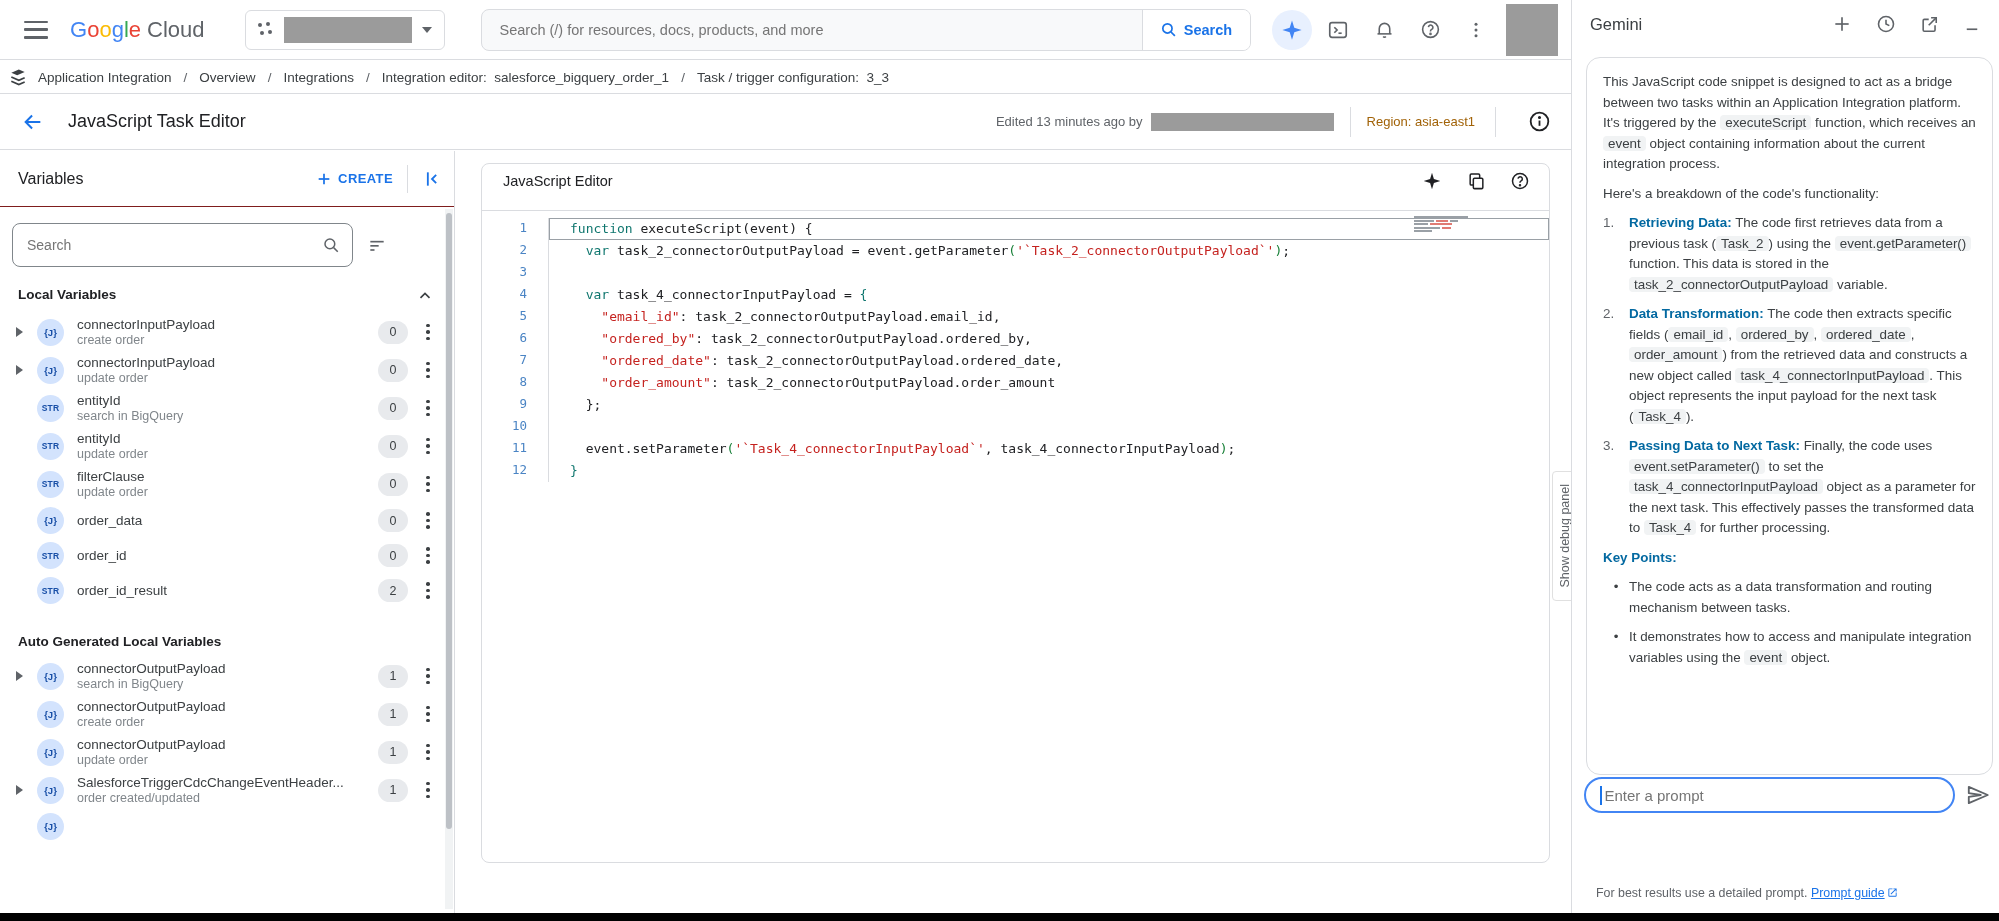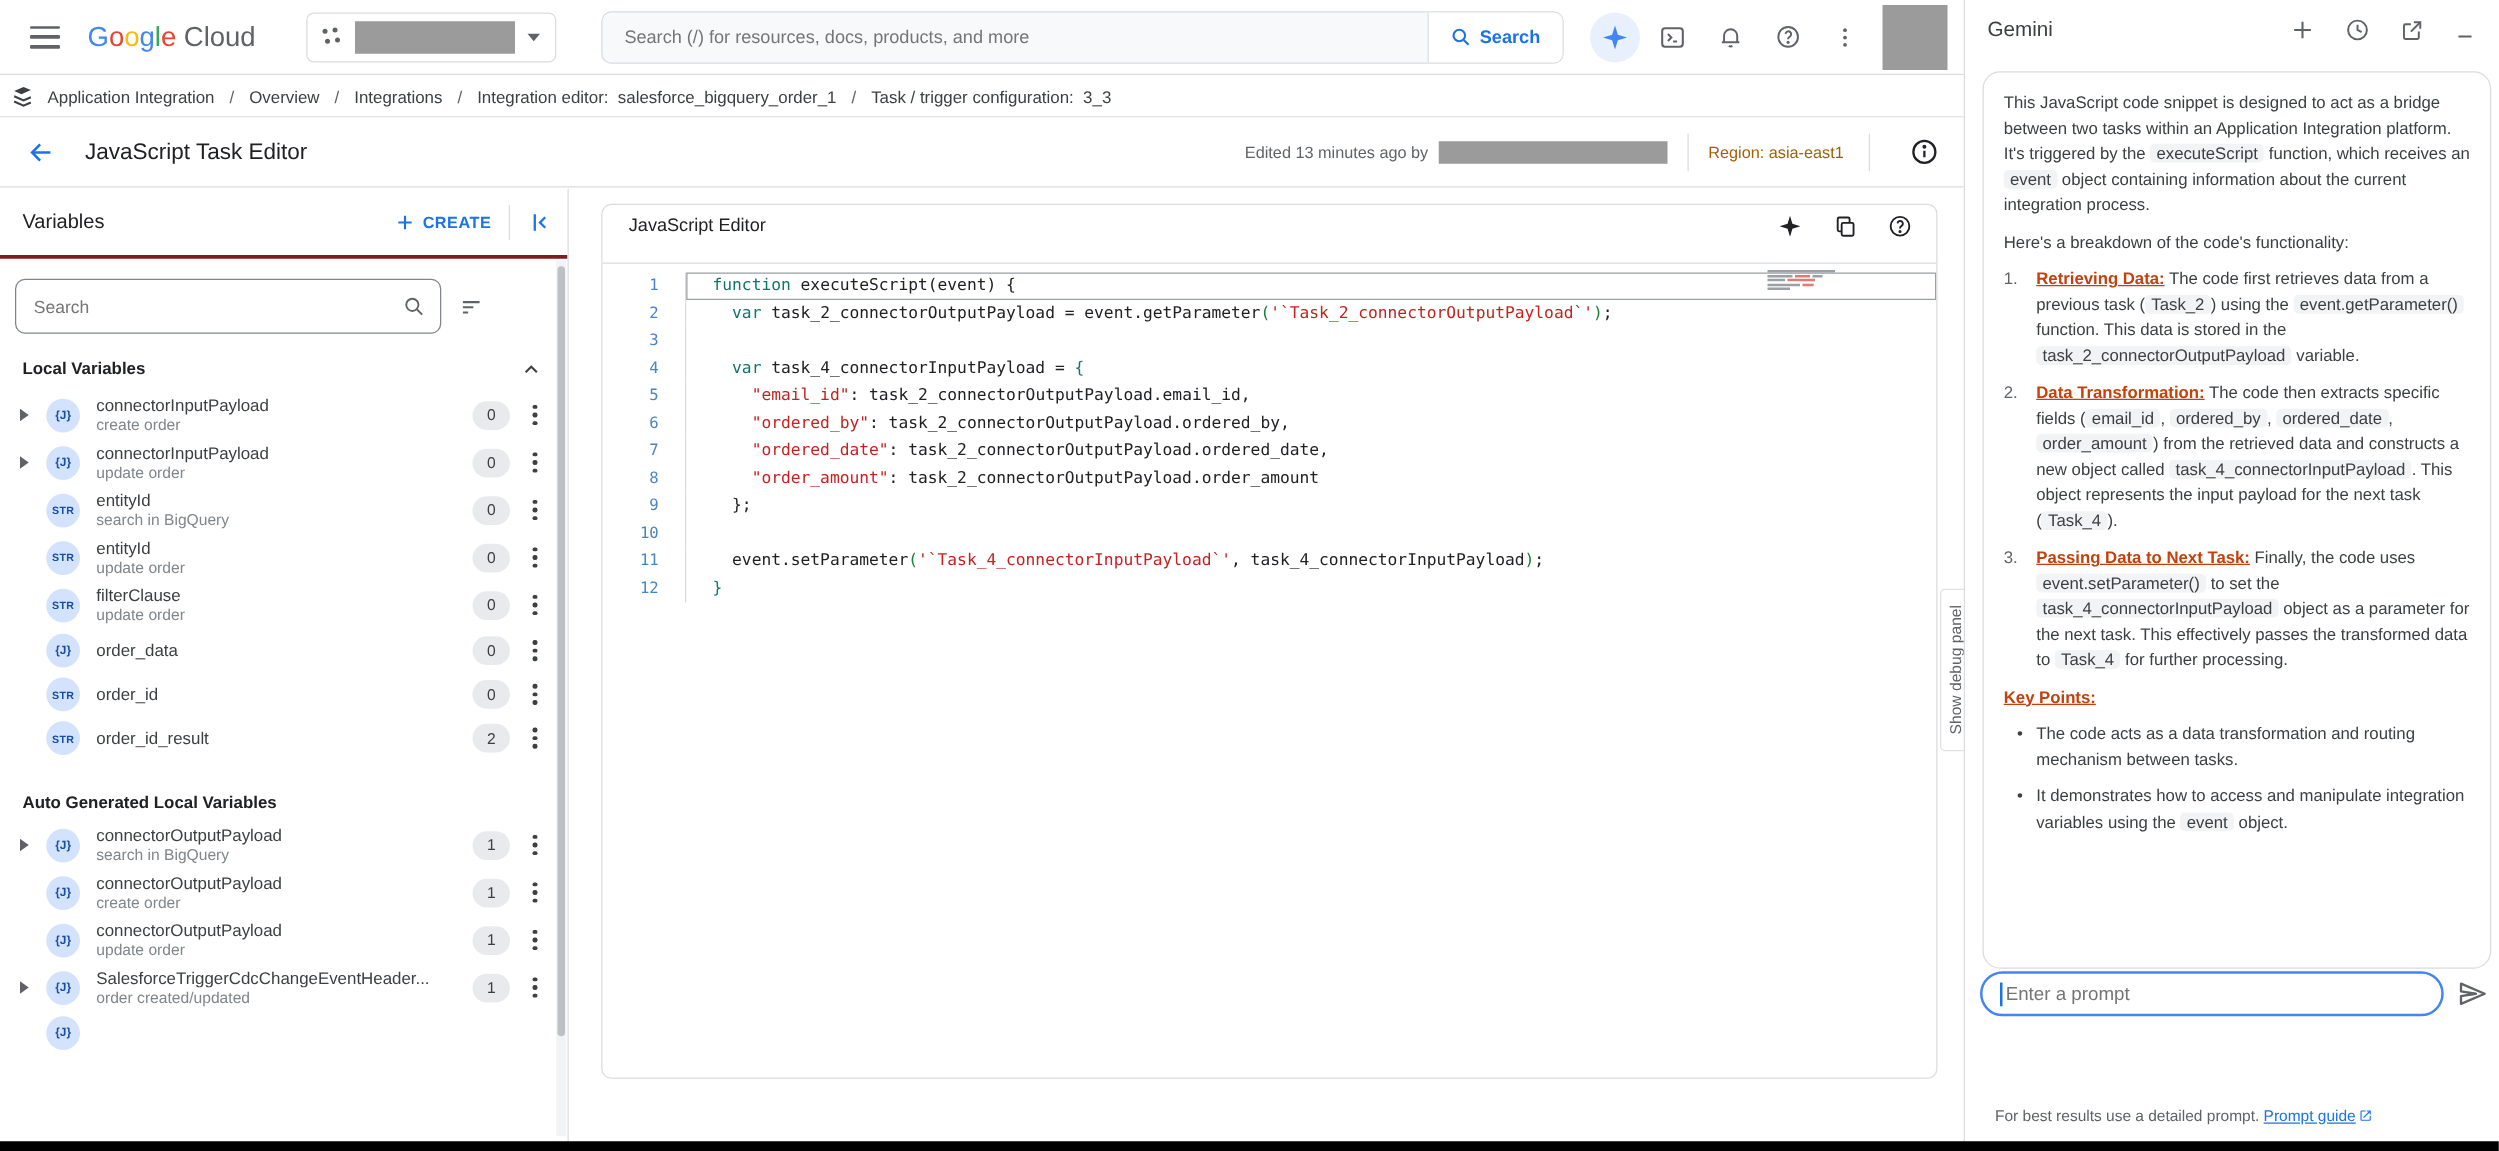--- a/index.html
+++ b/index.html
@@ -52,21 +52,21 @@
   .edited { font-size:13px; color:#5f6368; }
   .edited-block { width:183px; height:18px; margin-left:8px; }
   .ph-div { width:1px; height:30px; background:#dadce0; margin:0 16px; }
   .region { font-size:13px; color:#a16207; margin-right:4px; white-space:pre; }
   .info-ico { margin:0 20px 0 16px; cursor:pointer; }
 
   
   #sidebar { position:absolute; left:0; top:151px; width:455px; height:762px; background:#fff;
              border-right:1px solid #dadce0; overflow:hidden; }
   .sb-head { height:56px; display:flex; align-items:center; padding:0 12px 0 18px;
-             border-bottom:3px solid #7f1d1d; }
+             border-bottom:1px solid #7f1d1d; }
   .sb-title { font-size:16px; color:#202124; }
   .sb-create { margin-left:auto; color:#1a73e8; font-size:13px; font-weight:bold; letter-spacing:.4px;
                display:flex; align-items:center; gap:6px; cursor:pointer; }
   .sb-vdiv { width:1px; height:28px; background:#dadce0; margin:0 14px; }
   .sb-searchrow { display:flex; align-items:center; padding:16px 12px 10px 12px; }
   .sb-search { flex:0 0 341px; height:44px; border:1px solid #80868b; border-radius:8px; display:flex;
                align-items:center; padding:0 12px 0 14px; }
   .sb-search input { flex:1; border:none; outline:none; font-size:14px; color:#3c4043;
                      font-family:inherit; }
   .sorticon { margin-left:14px; cursor:pointer; }
@@ -134,21 +134,21 @@
   .g-hicons { margin-left:auto; display:flex; align-items:center; gap:24px; color:#5f6368; }
   .g-hico { cursor:pointer; display:flex; align-items:center; justify-content:center; }
   #g-card { position:absolute; left:14px; right:6px; top:57px; bottom:138px; border:1px solid #dadce0;
             border-radius:14px; padding:14px 16px; overflow:hidden; }
   .g-p { font-size:13.4px; line-height:20.5px; color:#3c4043; margin-bottom:9px; }
   .g-h { font-weight:bold; color:#202124; }
   .g-li { display:flex; margin-bottom:9px; }
   .g-num { flex:0 0 26px; font-size:13.4px; line-height:20.5px; color:#5f6368; }
   .g-bul { flex:0 0 26px; font-size:13.4px; line-height:20.5px; color:#3c4043; text-align:center; }
   .g-li > div { flex:1; font-size:13.4px; line-height:20.5px; color:#3c4043; }
-  .g-li b, .g-p b { color:#c2410c;text-decoration:underline; }
+  .g-li b, .g-p b { color:#0369a1; }
   .chip { background:#f1f3f4; border-radius:4px; padding:0 5px; color:#3c4043; }
   #g-promptrow { position:absolute; left:12px; right:8px; bottom:100px; height:36px; display:flex;
                  align-items:center; }
   #g-input { flex:1; height:36px; border:2px solid #4285f4; border-radius:18px; display:flex;
              align-items:center; padding:0 14px; }
   .caret-bar { width:1.5px; height:19px; background:#1a73e8; margin-right:3px; }
   #g-input input { flex:1; border:none; outline:none; font-size:15px; color:#3c4043;
                    font-family:inherit; background:transparent; }
   #g-send { margin-left:10px; color:#5f6368; cursor:pointer; }
   #g-footer { position:absolute; left:24px; right:12px; bottom:6px; font-size:12.4px; line-height:17.5px;

